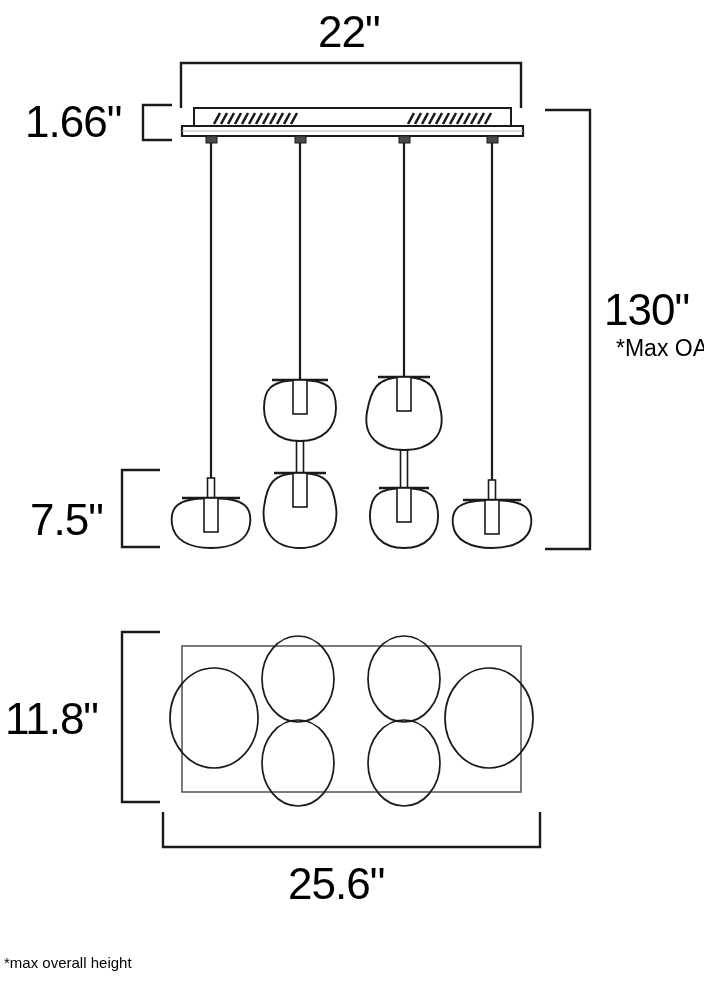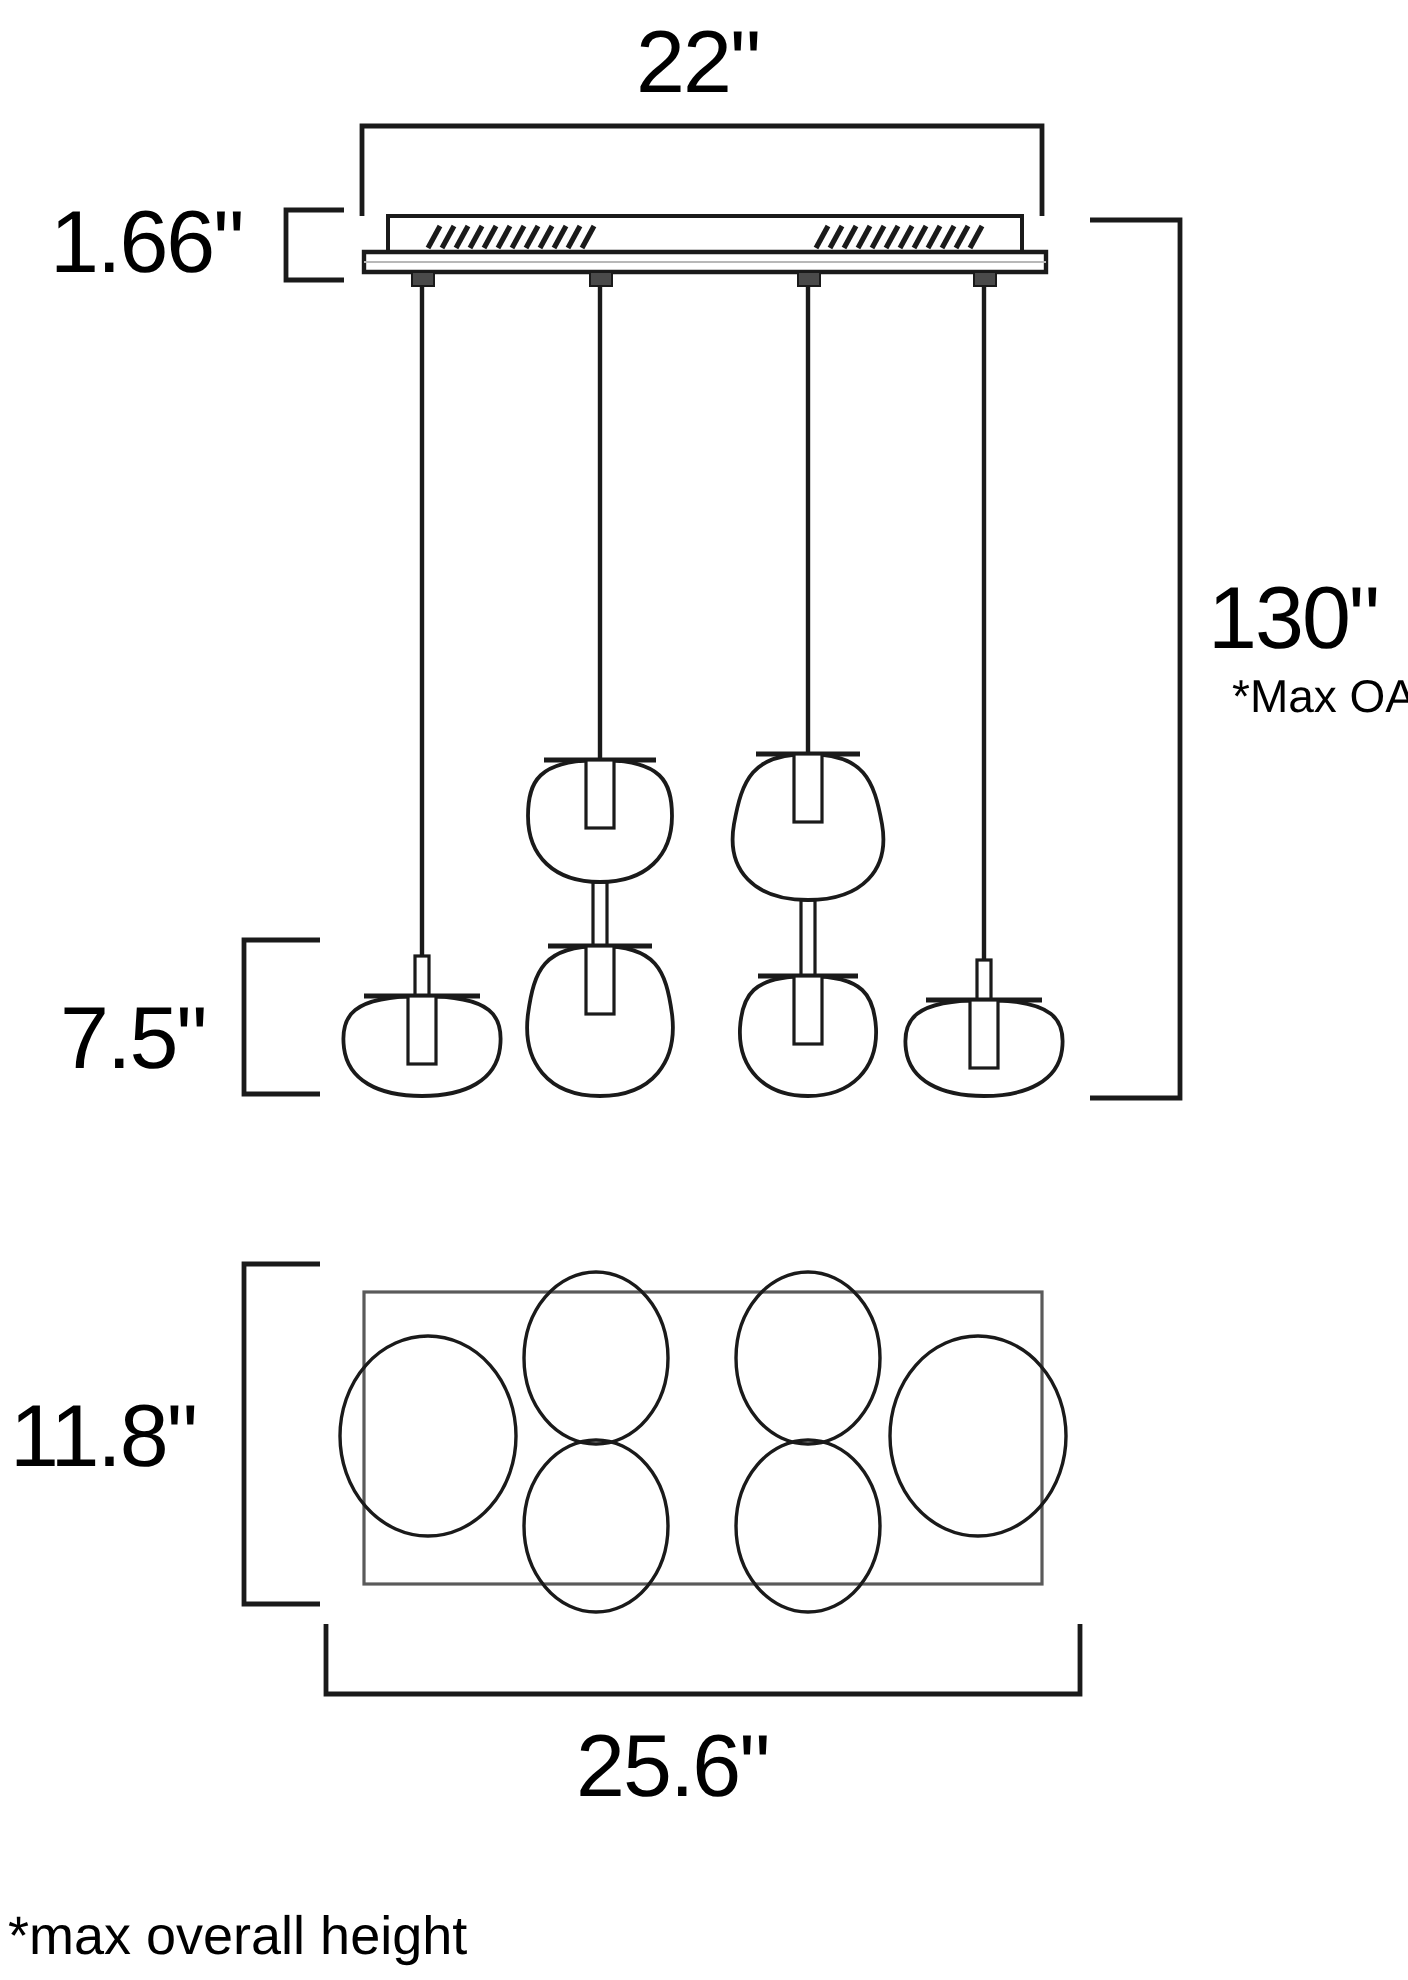--- a/index.html
+++ b/index.html
@@ -32,21 +32,21 @@
   }
   .dim-primary {
     font-size: 44px;
     letter-spacing: -1px;
   }
   .dim-sub {
     font-size: 23px;
     letter-spacing: 0px;
   }
   .footnote {
-    font-size: 27px;
+    font-size: 15px;
     letter-spacing: 0px;
   }
   
   #label-width-top   { left: 318px; top: 10px; }
   #label-canopy-h    { left: 25px;  top: 100px; }
   #label-maxoa       { left: 604px; top: 288px; }
   #label-maxoa-sub   { left: 616px; top: 337px; }
   #label-shade-h     { left: 30px;  top: 498px; }
   #label-plan-depth  { left: 5px;   top: 697px; }
   #label-plan-width  { left: 288px; top: 862px; }

